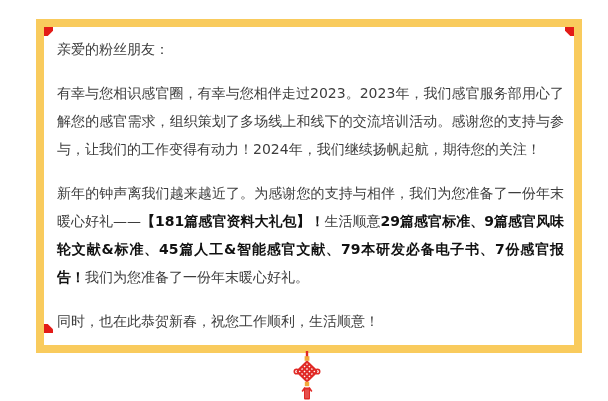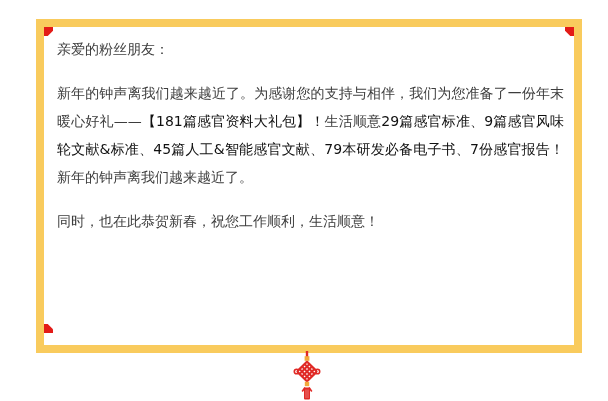--- a/index.html
+++ b/index.html
@@ -41,21 +41,21 @@
   }
   .letter p{
     margin:0;
     font-size:14px;
     line-height:28px;
     color:var(--text-regular);
     text-align:justify;
   }
   .letter p + p{margin-top:16px;}
   .bold{
-    font-weight:400;
+    font-weight:700;
     color:var(--text-bold);
   }
   .knot{
     position:absolute;
     left:293px;top:351px;
     width:28px;height:50px;
   }
   .k-stroke{stroke:var(--knot-red);fill:none;}
   .k-fill{fill:var(--knot-red);}
   .k-bead{fill:var(--bead-orange);}
@@ -67,21 +67,22 @@
 
 <div class="canvas">
 
   <div class="frame">
     <div class="corner-mark tl"></div>
     <div class="corner-mark tr"></div>
     <div class="corner-mark bl"></div>
 
     <div class="letter">
       <p>亲爱的粉丝朋友：</p>
-      <p><span>新年的钟声离我们越来越近了。为感谢您的支持与相伴，我们为您准备了一份年末暖心好礼——</span><span class="bold">【181篇感官资料大礼包】！</span><span>生活顺意</span><span class="bold">29篇感官标准、9篇感官风味轮文献&amp;标准、45篇人工&amp;智能感官文献、79本研发必备电子书、7份感官报告！</span><span>新年的钟声离我们越来越近了。</span></p>
+      <p>有幸与您相识感官圈，有幸与您相伴走过2023。2023年，我们感官服务部用心了解您的感官需求，组织策划了多场线上和线下的交流培训活动。感谢您的支持与参与，让我们的工作变得有动力！2024年，我们继续扬帆起航，期待您的关注！</p>
+      <p><span>新年的钟声离我们越来越近了。为感谢您的支持与相伴，我们为您准备了一份年末暖心好礼——</span><span class="bold">【181篇感官资料大礼包】！</span><span>生活顺意</span><span class="bold">29篇感官标准、9篇感官风味轮文献&amp;标准、45篇人工&amp;智能感官文献、79本研发必备电子书、7份感官报告！</span><span>我们为您准备了一份年末暖心好礼。</span></p>
       <p>同时，也在此恭贺新春，祝您工作顺利，生活顺意！</p>
     </div>
   </div>
 
   <svg class="knot" viewBox="0 0 28 50" aria-hidden="true">
 
     <line class="k-stroke" x1="14" y1="0" x2="14" y2="6" stroke-width="2.4"></line>
 
     <rect class="k-bead" x="11.6" y="5.2" width="4.8" height="4.6"></rect>
 

